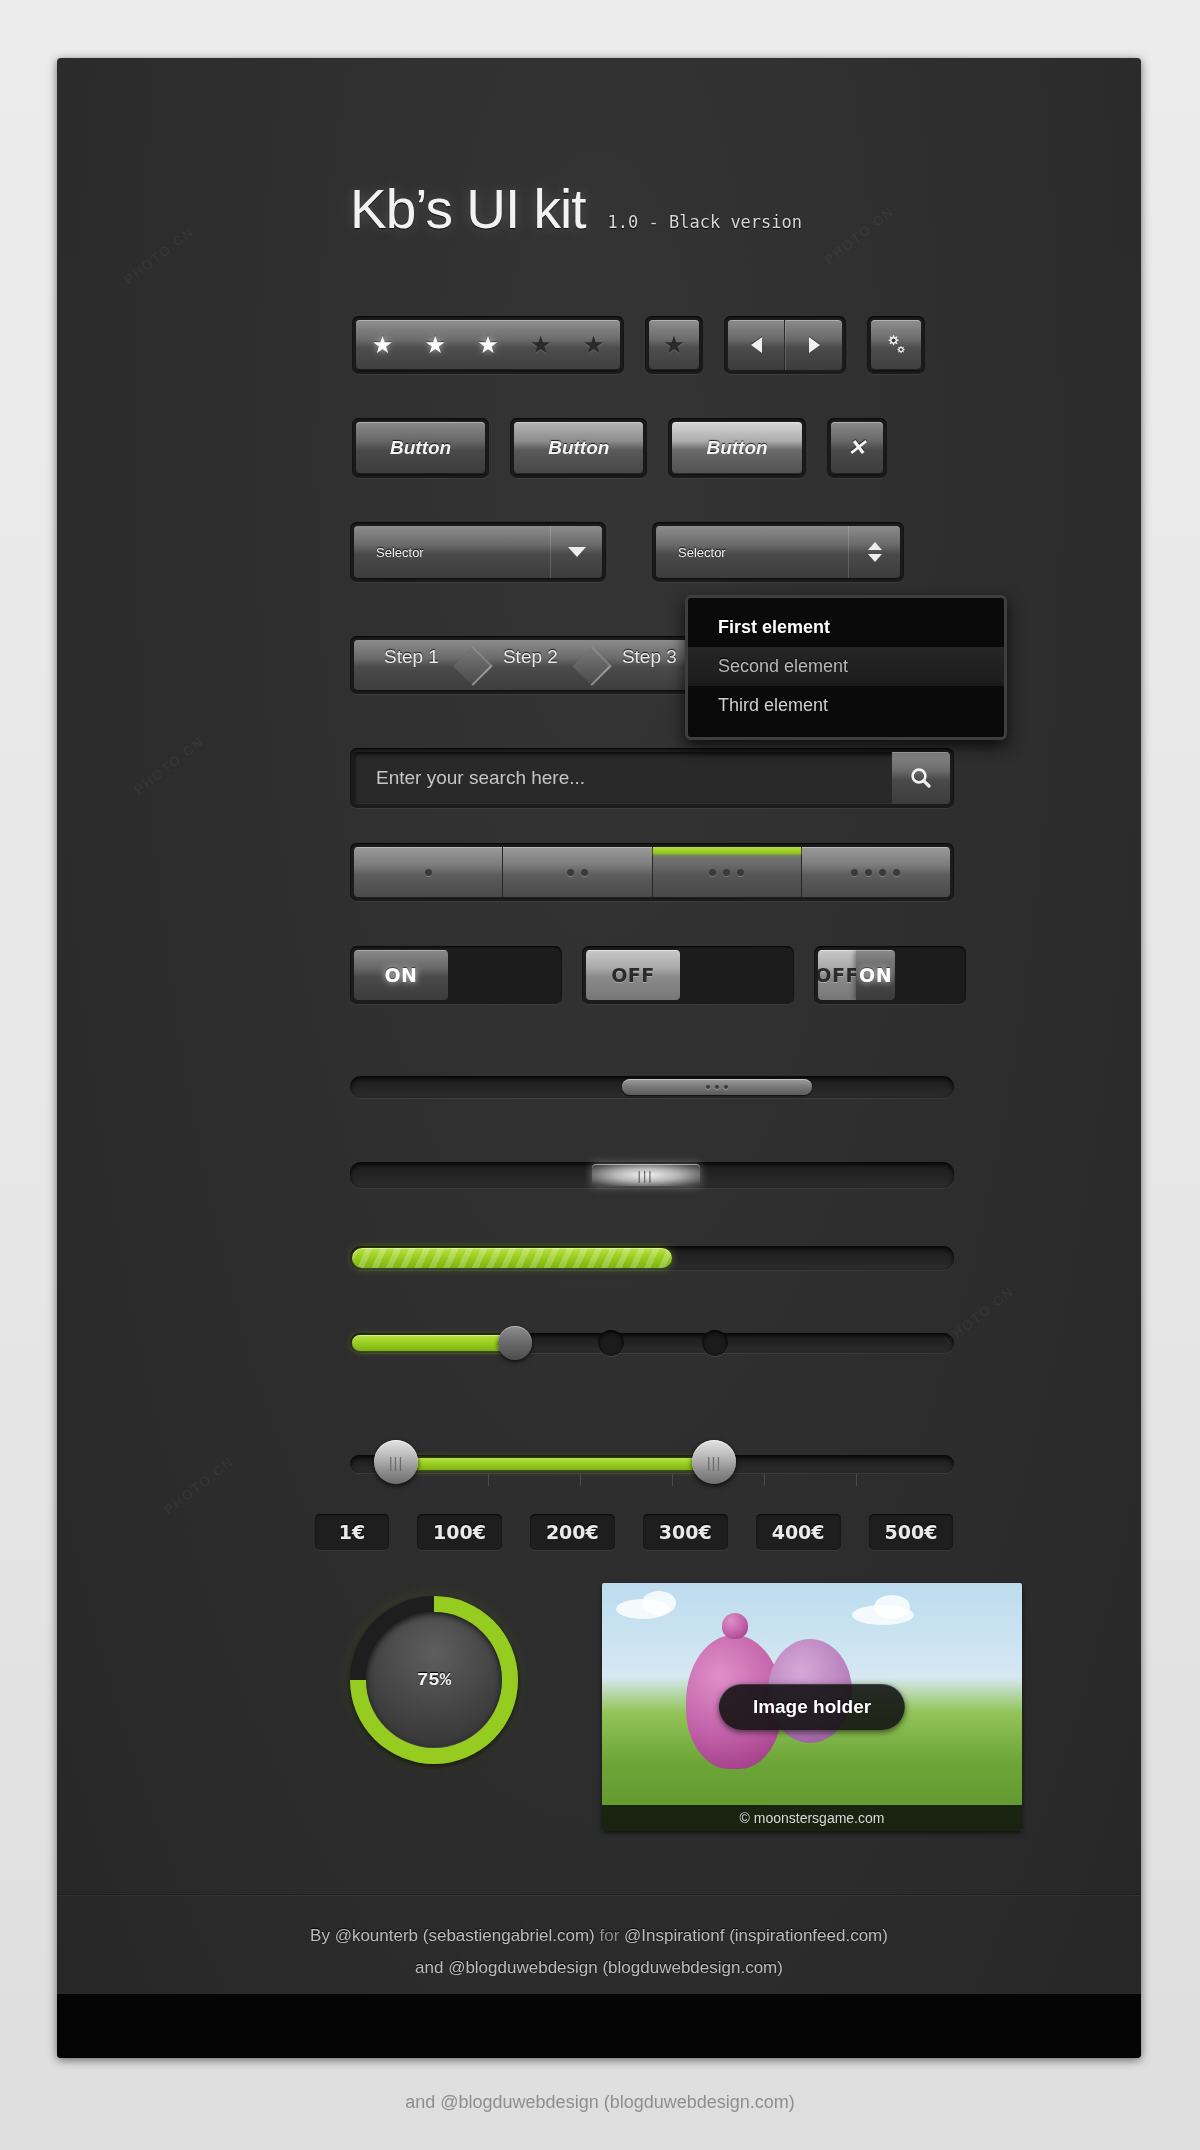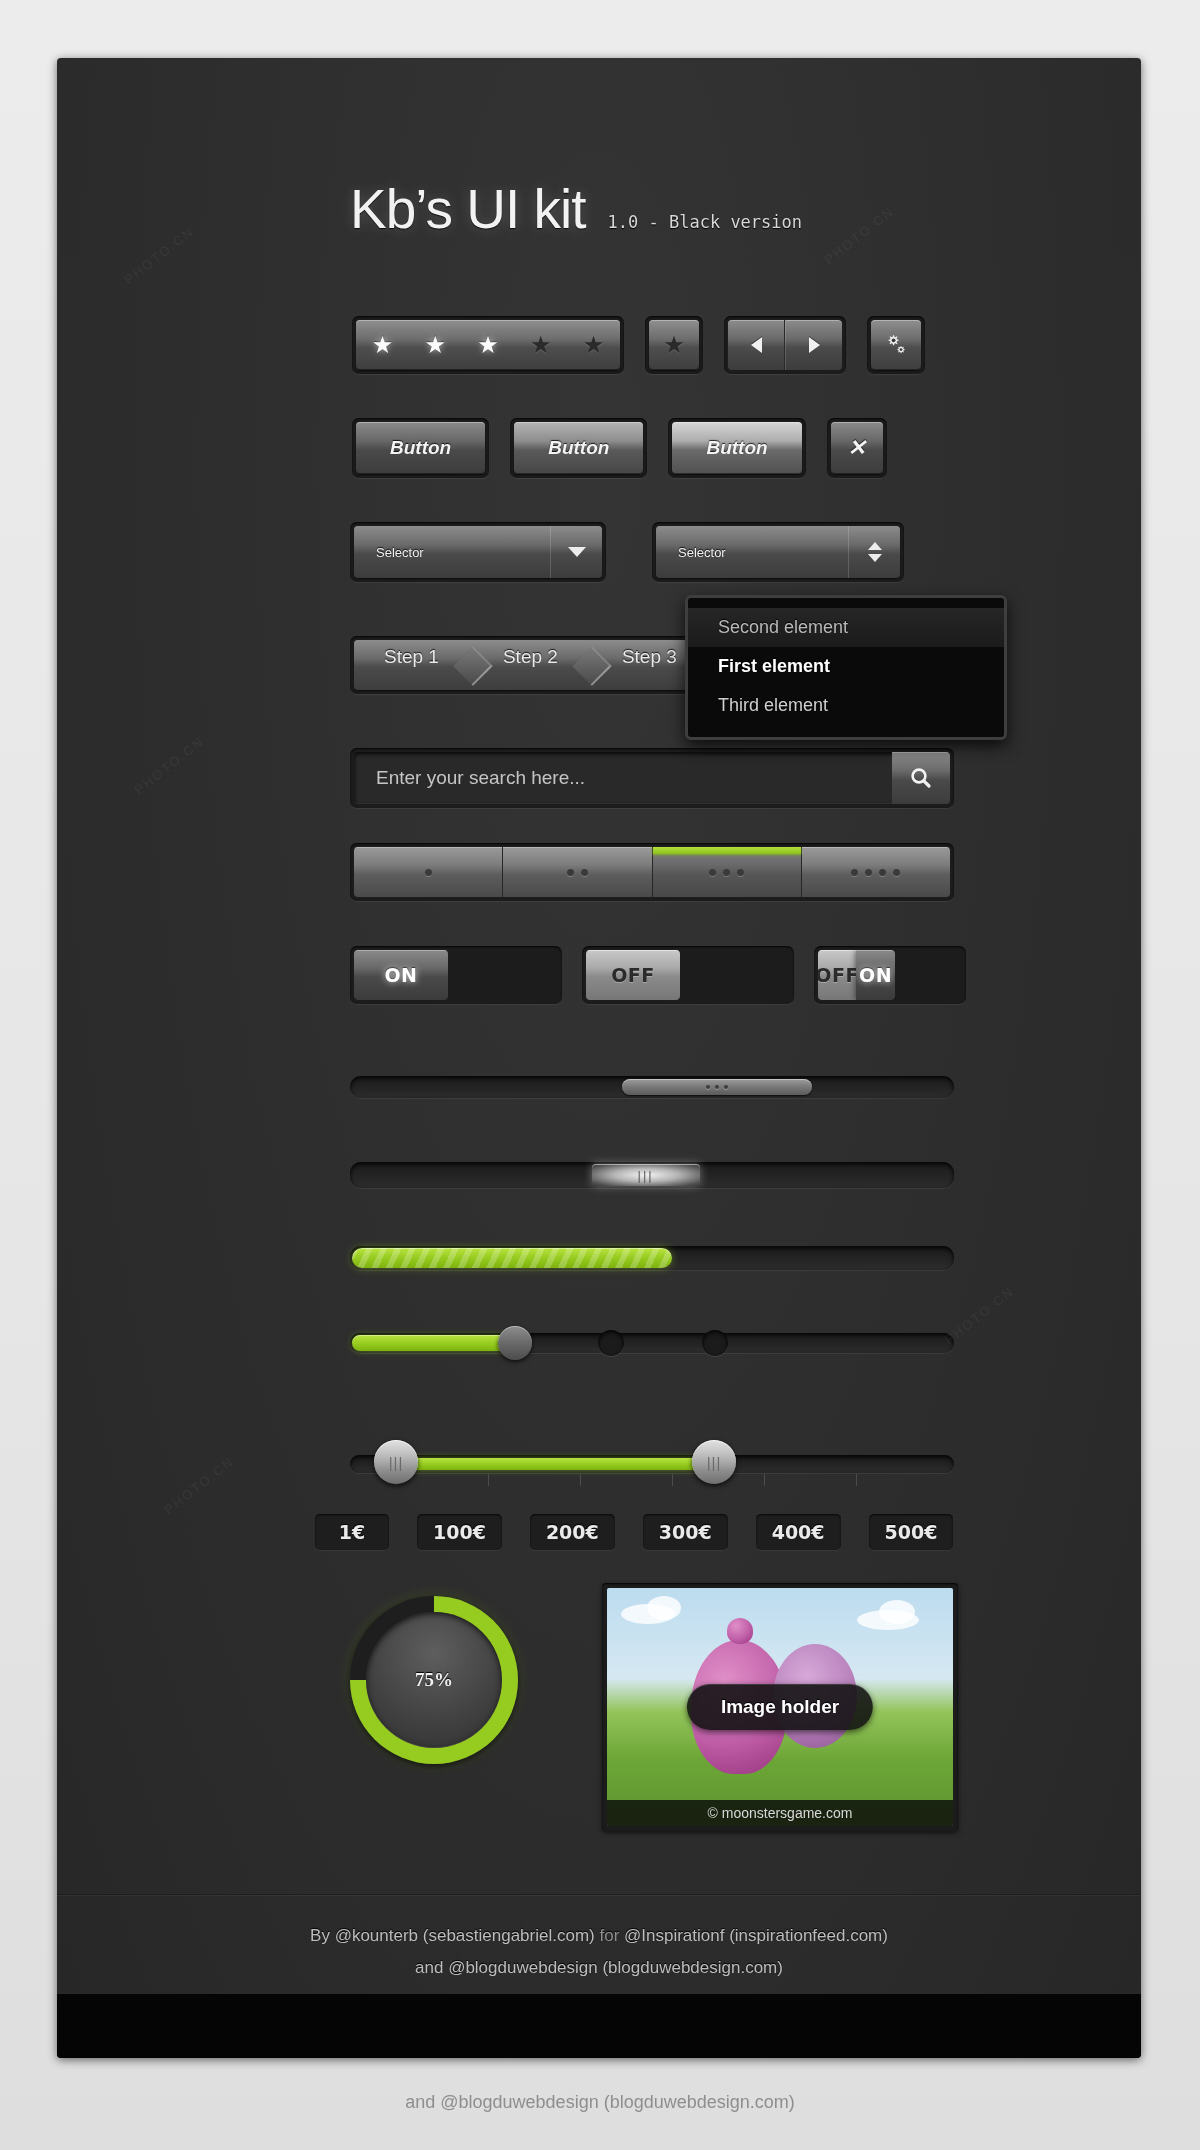--- a/index.html
+++ b/index.html
@@ -294,27 +294,27 @@
     background: conic-gradient(#96cb1f 0turn 0.75turn, #1e1e1e 0.75turn 1turn);
     box-shadow: 0 2px 6px rgba(0,0,0,.7), 0 0 14px rgba(150,203,31,.2);
   }
   .gauge-inner {
     position: absolute; inset: 16px; border-radius: 50%;
     background: radial-gradient(circle at 50% 30%, #5e5e5e 0%, #434343 55%, #2f2f2f 100%);
     box-shadow: inset 0 2px 6px rgba(0,0,0,.7), inset 0 -1px 0 rgba(255,255,255,.12);
     display: flex; align-items: center; justify-content: center;
   }
   .gauge-val {
-    font-family: Liberation Serif, serif;
+    font-family: Liberation Mono, monospace;
     font-size: 19px; font-weight: bold; color: #f0f0f0; text-shadow: 0 -1px 1px #000;
   }
   
   .imgholder {
-    position: absolute; left: 545px; top: 1525px; width: 356px; height: 248px;
-    border-radius: 4px; padding: 5px;
+    position: absolute; left: 545px; top: 1525px; width: 420px; height: 248px;
+    border-radius: 4px; 
     background: #1c1c1c;
     box-shadow: inset 0 1px 2px rgba(0,0,0,.9), 0 2px 5px rgba(0,0,0,.6);
   }
   .img-canvas {
     position: relative; width: 100%; height: 100%; overflow: hidden; border-radius: 2px;
     background: linear-gradient(180deg,#bcdcef 0%,#d6e8f2 38%,#93c45a 52%,#6da637 72%,#5d9430 100%);
   }
   .cloud { position: absolute; border-radius: 50%; background: rgba(255,255,255,.8); }
   .blob {
     position: absolute; border-radius: 50% 50% 45% 45%;
@@ -444,22 +444,22 @@
 
     <div class="frame steps-frame">
       <div class="steps-face">
         <div class="step">Step 1</div>
         <div class="step">Step 2</div>
         <div class="step">Step 3</div>
       </div>
     </div>
 
     <div class="dropdown">
+      <div class="dd-item first">First element</div>
       <div class="dd-item hover">Second element</div>
-      <div class="dd-item first">First element</div>
       <div class="dd-item">Third element</div>
     </div>
 
     <div class="frame search-frame">
       <div class="search-face">
         <input class="search-input" type="text" placeholder="Enter your search here..." style="">
         <div class="search-btn">
           <svg width="26" height="26" viewBox="0 0 26 26">
             <circle cx="11" cy="11" r="6.4" fill="none" stroke="#f2f2f2" stroke-width="2.6"></circle>
             <line x1="15.8" y1="15.8" x2="21" y2="21" stroke="#f2f2f2" stroke-width="3.2" stroke-linecap="round"></line>

